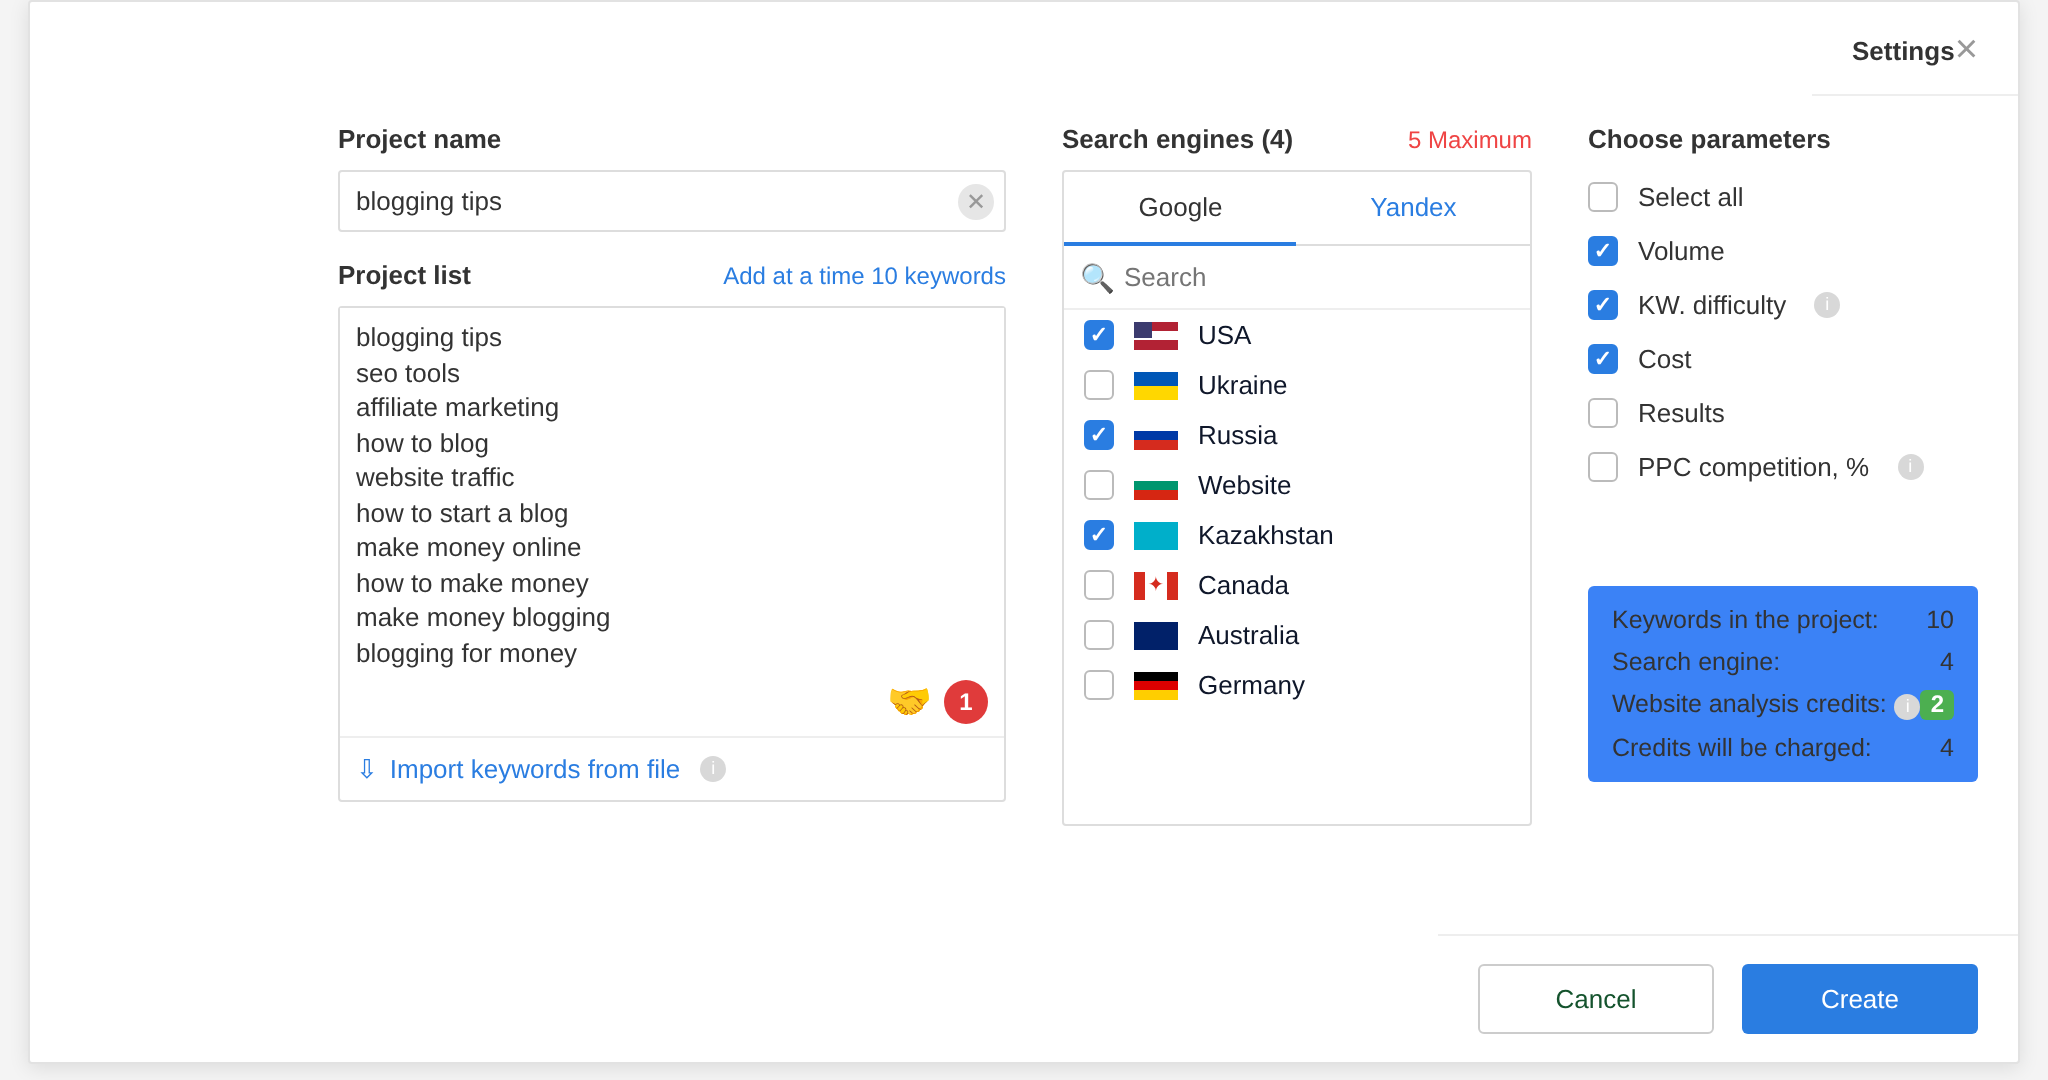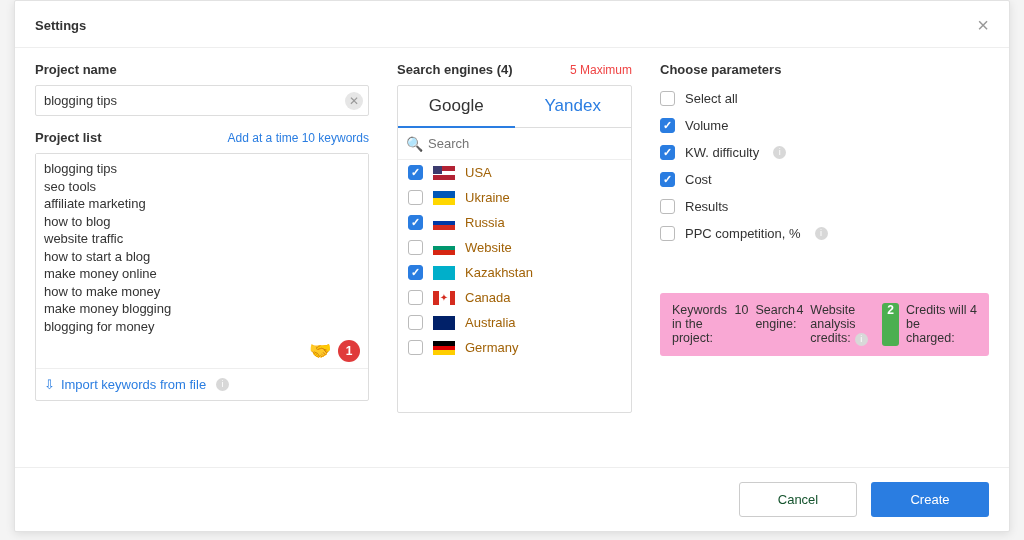--- a/index.html
+++ b/index.html
@@ -15,20 +15,21 @@
   }
   .modal {
     position: absolute;
     left: 14px; right: 14px; top: 0; bottom: 8px;
     background: #fff;
     border: 1px solid #e2e2e2;
     box-shadow: 0 2px 10px rgba(0,0,0,0.1);
     border-radius: 2px;
     display: flex;
     flex-direction: column;
+    align-items: flex-end;
   }
   .modal-header {
     padding: 14px 20px 12px 20px;
     border-bottom: 1px solid #eee;
     display: flex;
     justify-content: space-between;
     align-items: center;
   }
   .modal-title { font-size: 13px; font-weight: 600; color: #333; }
   .close-x { font-size: 20px; color: #999; line-height: 1; cursor: pointer; }
@@ -108,39 +109,39 @@
   .import-icon { font-size: 13px; }
   .info-icon {
     display: inline-block; width: 13px; height: 13px; border-radius: 50%;
     background: #d8d8d8; color: #fff; font-size: 9px;
     text-align: center; line-height: 13px; margin-left: 4px;
   }
   
   .engine-box { border: 1px solid #ddd; border-radius: 2px; display: flex; flex-direction: column; height: 328px; }
   .tabs { display: flex; }
   .tab {
-    flex: 1; text-align: center; padding: 10px 0; font-size: 17px;
+    flex: 1; text-align: center; padding: 10px 0; font-size: 13px;
     cursor: pointer; color: #2a7de1; border-bottom: 1px solid #ddd;
   }
   .tab.active { color: #333; border-bottom: 2px solid #2a7de1; font-weight: 500; }
   .search-row {
     position: relative; border-bottom: 1px solid #eee;
   }
   .search-row input {
     width: 100%; border: none; padding: 8px 8px 8px 30px;
     font-size: 13px; color: #333; outline: none;
   }
   .search-row .sicon {
     position: absolute; left: 8px; top: 50%; transform: translateY(-50%);
     color: #bbb; font-size: 14px;
   }
   .country-list { flex: 1; overflow-y: auto; }
   .country-row {
     display: flex; align-items: center; gap: 10px;
-    padding: 5px 10px; font-size: 13px; color: #a16207;
+    padding: 5px 10px; font-size: 13px; color: #0f172a;
     cursor: pointer;
   }
   .cb {
     width: 15px; height: 15px; border: 1px solid #bbb; border-radius: 3px;
     display: flex; align-items: center; justify-content: center;
     flex-shrink: 0; background: #fff;
   }
   .cb.checked { background: #2a7de1; border-color: #2a7de1; }
   .cb.checked::after { content: "✓"; color: #fff; font-size: 11px; font-weight: bold; }
   .flag { width: 22px; height: 14px; display: inline-block; flex-shrink: 0; background: #ccc; }
@@ -160,23 +161,23 @@
   .flag-australia { background: #012169; }
   .flag-germany { background: linear-gradient(#000 0 33%, #dd0000 33% 66%, #ffce00 66% 100%); }
   
   .param-row {
     display: flex; align-items: center; gap: 10px;
     padding: 6px 0; font-size: 13px; color: #333;
     cursor: pointer;
   }
   .summary {
     margin-top: 46px;
-    background: #f9a8d4; border-radius: 3px;
+    background: #3b82f6; border-radius: 3px;
     padding: 10px 12px;
-    display: flex; flex-direction: row; gap: 7px;
+    display: flex; flex-direction: column; gap: 7px;
   }
   .sum-row { display: flex; justify-content: space-between; font-size: 12.5px; color: #333; }
   .green-badge {
     background: #4caf50; color: #fff; border-radius: 3px;
     padding: 0 5px; font-size: 12px; font-weight: 600;
   }
   
   .modal-footer {
     border-top: 1px solid #eee;
     padding: 14px 20px;

